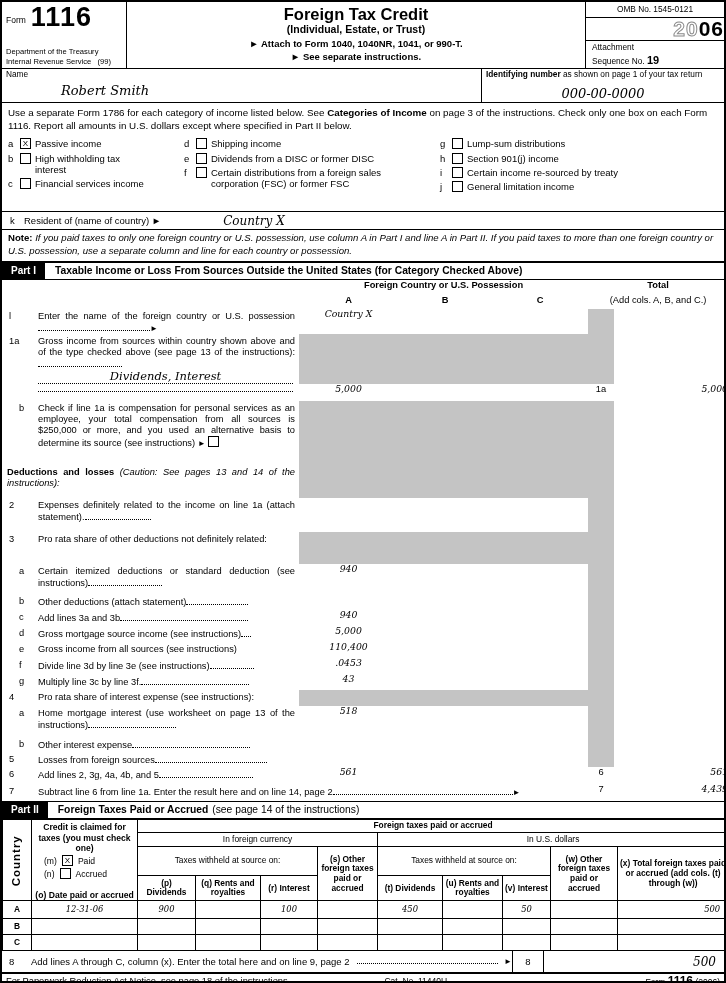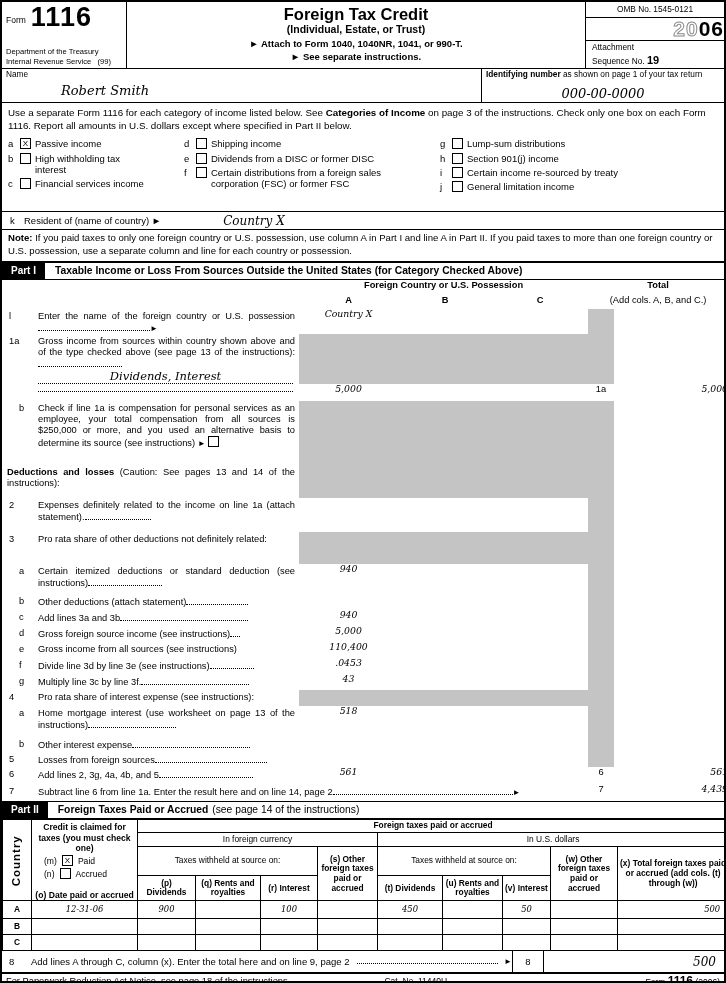--- a/index.html
+++ b/index.html
@@ -5,21 +5,21 @@
   html,body{margin:0;padding:0;background:#9a9a9a;}
   .page{
     width:726px;height:983px;margin:0 auto;background:#fff;color:#000;
     border:2px solid #000;box-sizing:border-box;position:relative;overflow:hidden;
     font-family:"Liberation Sans",sans-serif;font-size:9.5px;line-height:1.18;
   }
   b,.bold{font-weight:bold}
   .hand{font-family:"DejaVu Serif",serif;font-style:italic;}
   .f8{font-size:8.3px}.f9{font-size:9px}
   .ct{text-align:center}
-  .ital{}
+  .ital{font-style:italic}
   
   .hdr{display:flex;height:66px;border-bottom:1px solid #000;}
   .hdr-left{width:125px;border-right:1px solid #000;box-sizing:border-box;padding:4px 2px 2px 4px;display:flex;flex-direction:column;justify-content:space-between}
   .formline{display:flex;align-items:flex-end;gap:5px}
   .form-word{font-size:8.5px;padding-bottom:4px}
   .form-no{font-size:27px;font-weight:bold;letter-spacing:1px;line-height:.85}
   .dept{font-size:7.6px;line-height:1.25}
   .hdr-center{flex:1;text-align:center;padding-top:3px}
   .title{font-size:16.5px;font-weight:bold;line-height:1.1}
   .subtitle{font-size:10.5px;font-weight:bold}
@@ -137,21 +137,21 @@
     <div class="name-box">
       <div class="lbl">Name</div>
       <div class="name-val hand">Robert Smith</div>
     </div>
     <div class="id-box">
       <div class="lbl"><b>Identifying number</b><span> as shown on page 1 of your tax return</span></div>
       <div class="id-val hand">000-00-0000</div>
     </div>
   </div>
 
-  <div class="intro"><span>Use a separate Form 1116 for each category of income listed below. See </span><b>Categories of Income</b><span> on page 3 of the instructions. Check only one box on each Form 1116. Report all amounts in U.S. dollars except where specified in Part II below.</span></div>
+  <div class="intro"><span>Use a separate Form 1786 for each category of income listed below. See </span><b>Categories of Income</b><span> on page 3 of the instructions. Check only one box on each Form 1116. Report all amounts in U.S. dollars except where specified in Part II below.</span></div>
 
   <div class="cats">
     <div class="catcol1">
       <div class="cat">
           <span class="cl">a</span>
           <span class="cb">X</span>
           <span class="ctx" style="max-width:120px">Passive income</span>
         </div>
       <div class="cat">
           <span class="cl">b</span>
@@ -347,21 +347,21 @@
           </td>
       <td class="c bb vA hand">940</td>
       <td class="c bb"></td>
       <td class="c bb"></td>
       <td class="c g"></td>
       <td class="c"></td>
     </tr>
 
     <tr style="height:16px">
       <td>
-            <div class="dl"><span class="ln lna">d</span><span>Gross foreign source income (see instructions)</span><span class="lead" style="width:10px"></span></div>
+            <div class="dl"><span class="ln lna">d</span><span>Gross mortgage source income (see instructions)</span><span class="lead" style="width:10px"></span></div>
           </td>
       <td class="c bb vA hand">5,000</td>
       <td class="c bb"></td>
       <td class="c bb"></td>
       <td class="c g"></td>
       <td class="c"></td>
     </tr>
 
     <tr style="height:16px">
       <td>

